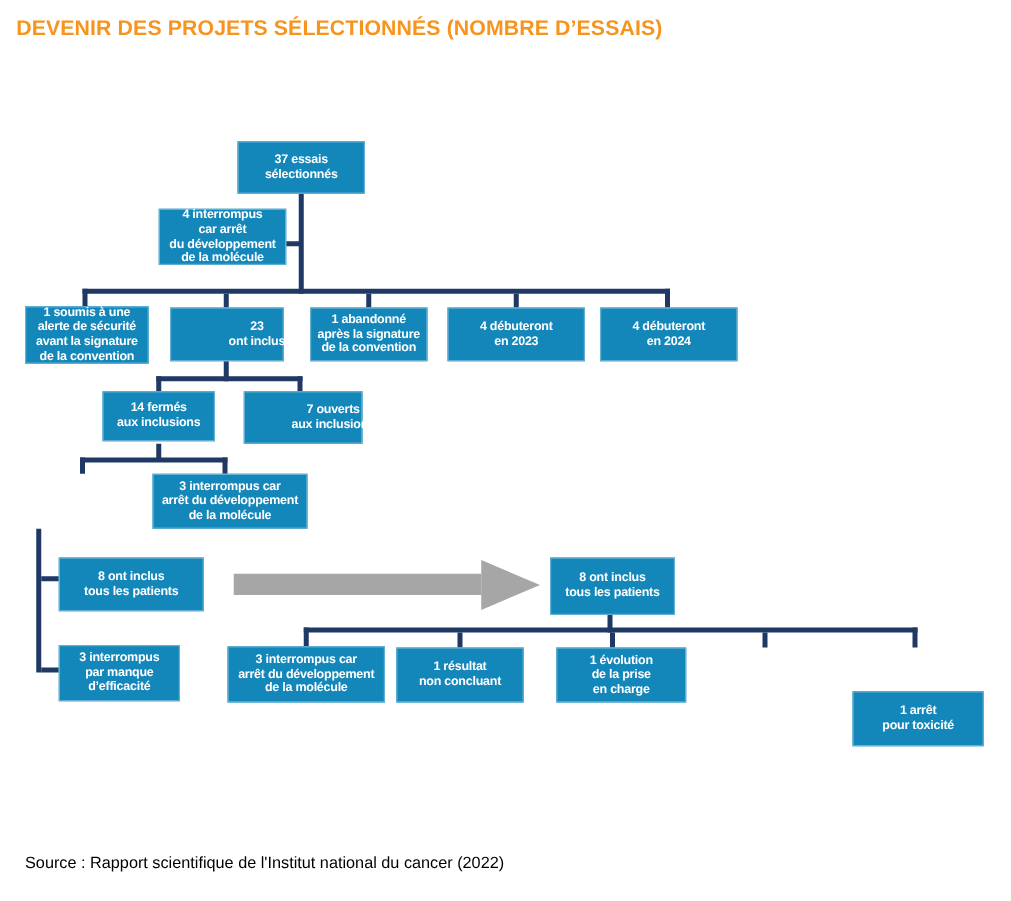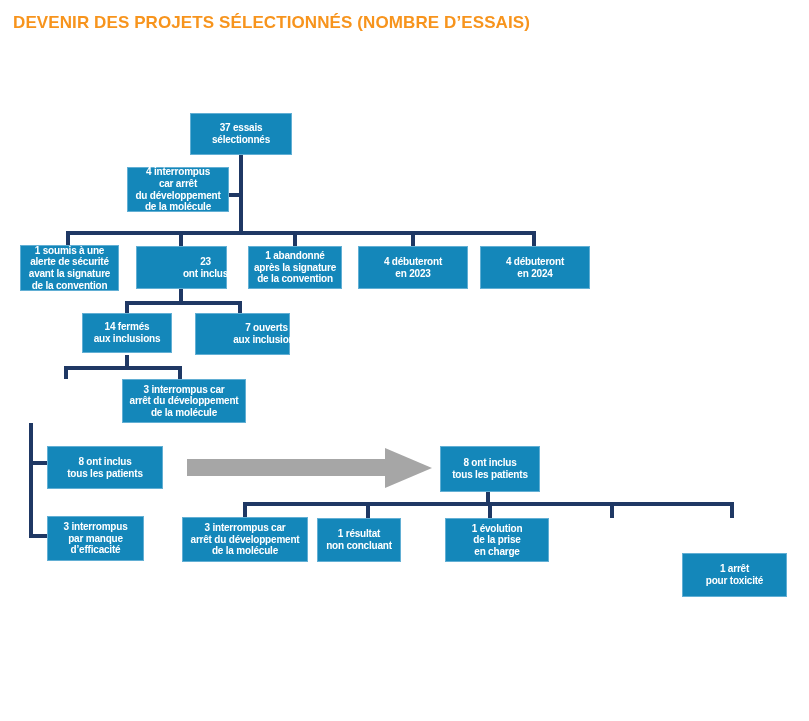--- a/index.html
+++ b/index.html
@@ -105,22 +105,23 @@
   <div class="node" style="left:47px;top:446px;width:116px;height:43px;">8 ont inclus
 tous les patients</div>
   <div class="node" style="left:440px;top:446px;width:100px;height:46px;">8 ont inclus
 tous les patients</div>
   <div class="node" style="left:47px;top:516px;width:97px;height:45px;">3 interrompus
 par manque
 d’efficacité</div>
   <div class="node" style="left:182px;top:517px;width:126px;height:45px;">3 interrompus car
 arrêt du développement
 de la molécule</div>
-  <div class="node" style="left:317px;top:518px;width:84px;height:44px;">1 résultat
+  <div class="node" style="left:317px;top:518px;width:102px;height:44px;">1 résultat
 non concluant</div>
   <div class="node" style="left:445px;top:518px;width:104px;height:44px;">1 évolution
 de la prise
 en charge</div>
   <div class="node" style="left:682px;top:518px;width:105px;height:44px;margin-top:35px;">1 arrêt
 pour toxicité</div>
 
+  <div class="source">Source : Rapport scientifique de l'Institut national du cancer (2022)</div>
 
 </div>
 
 </body></html>

